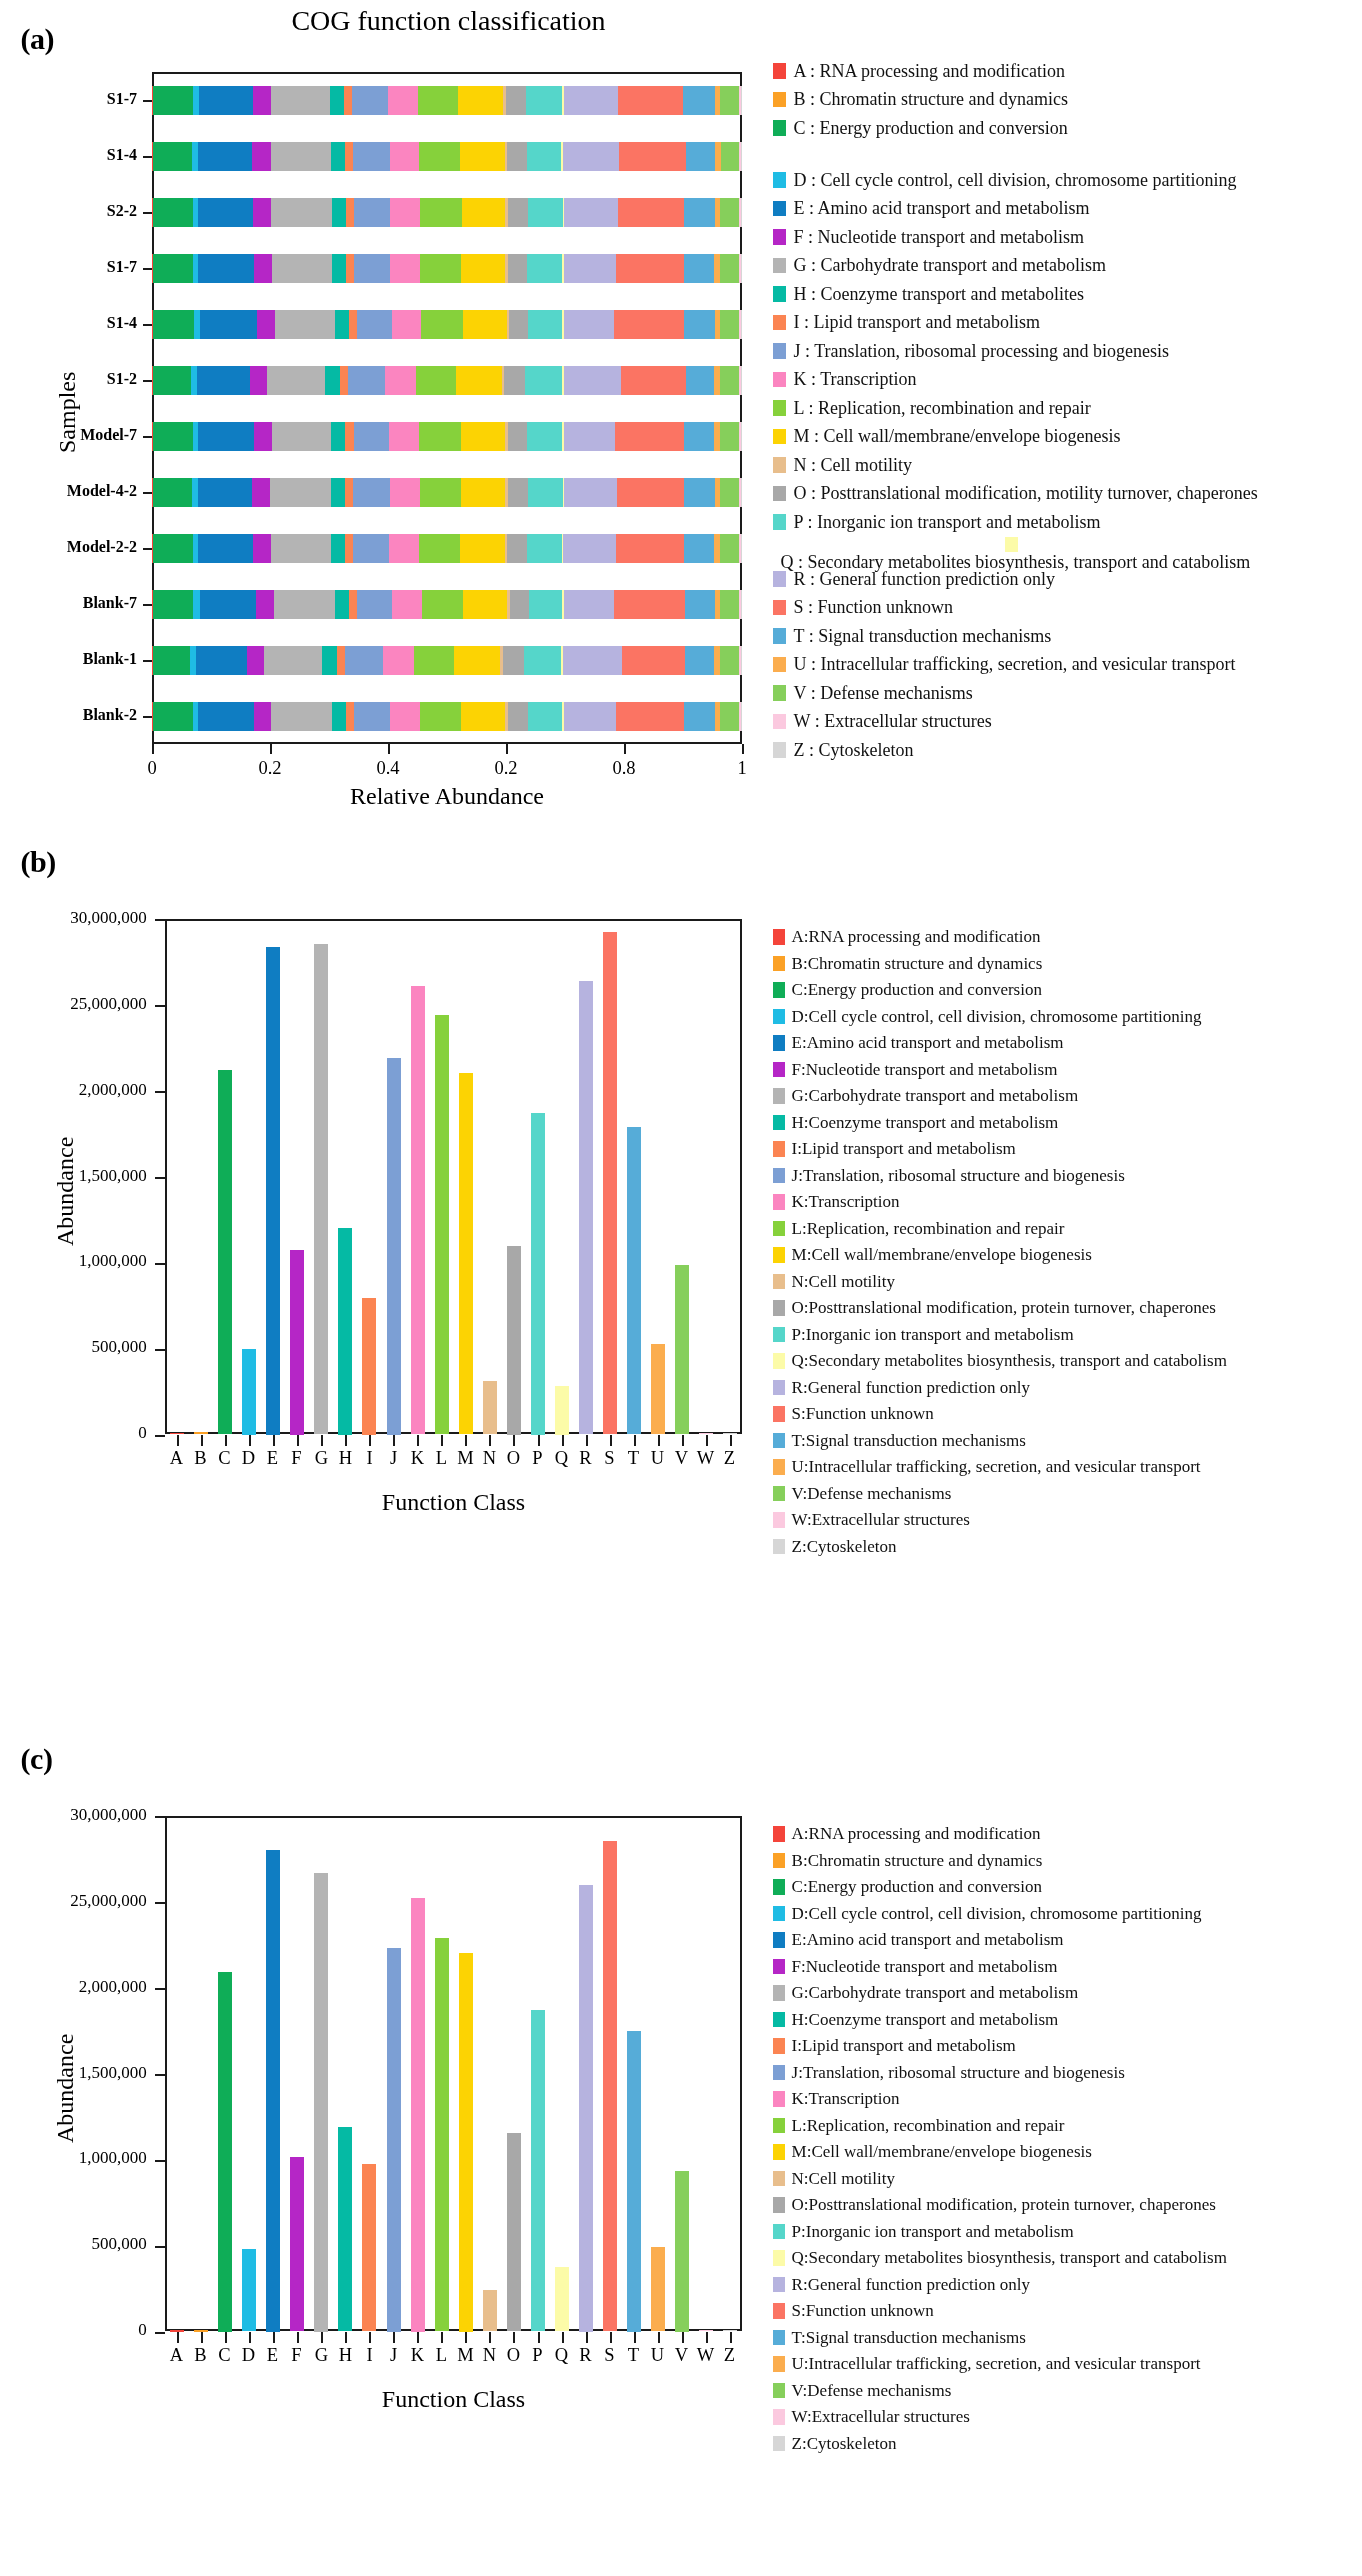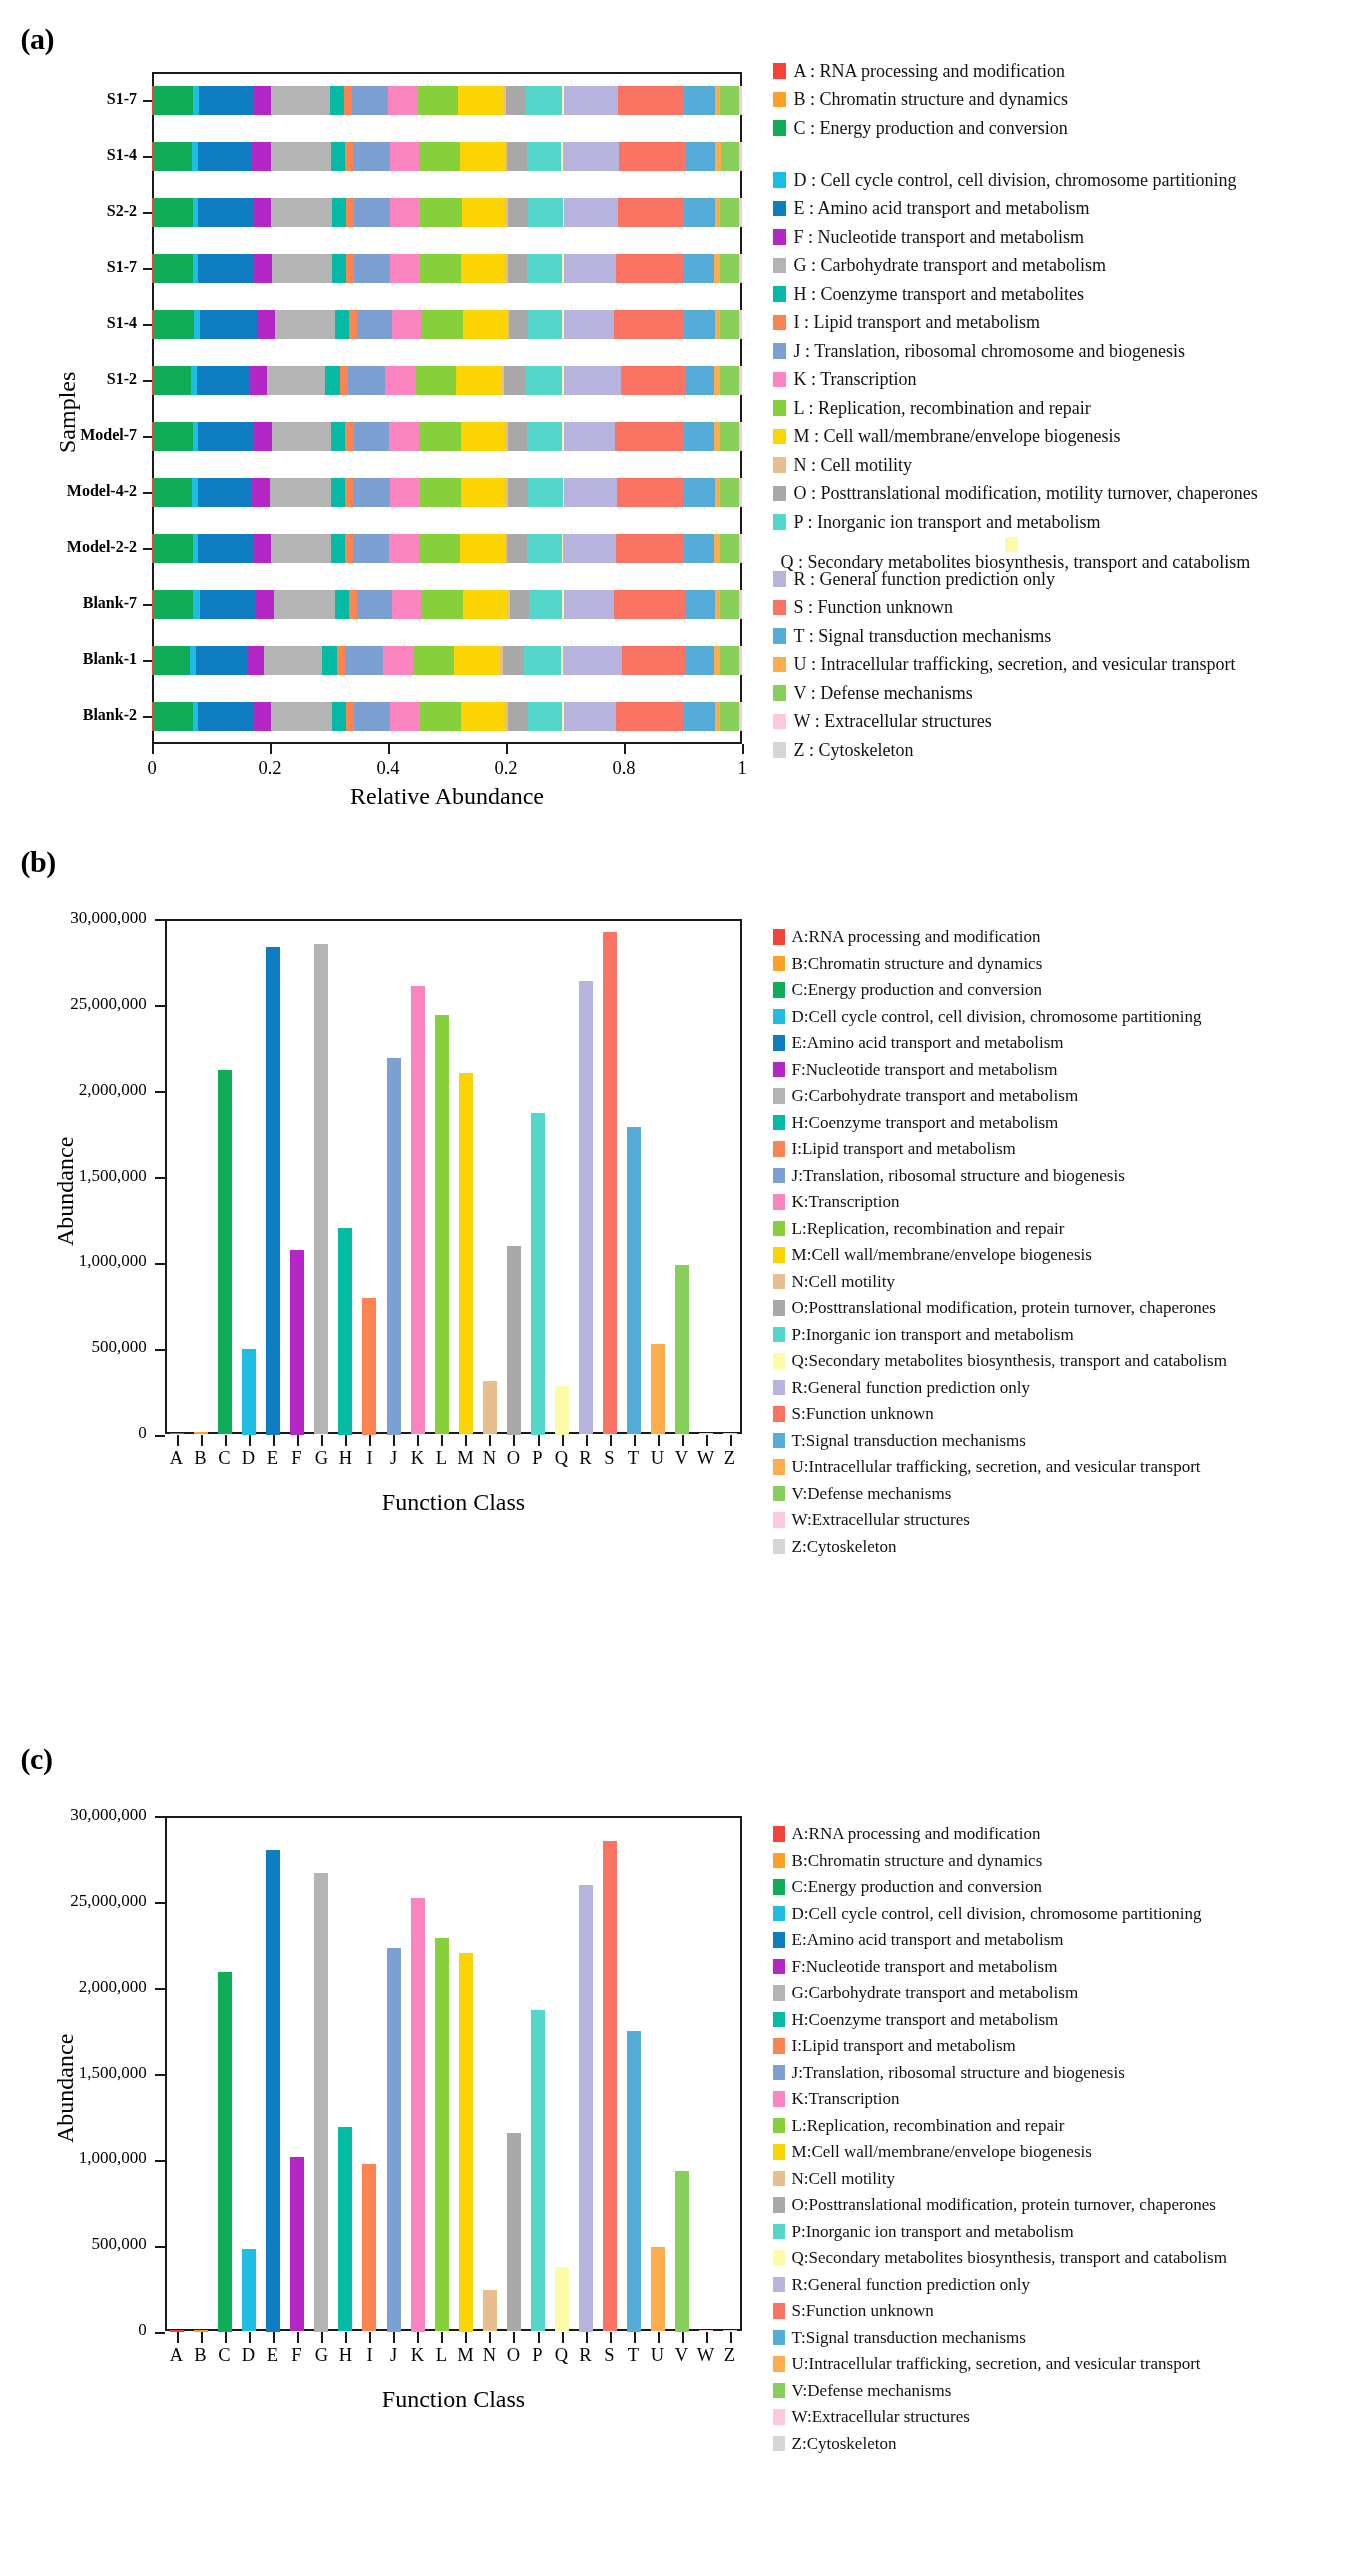--- a/index.html
+++ b/index.html
@@ -36,20 +36,21 @@
   .vplot .xtick{position:absolute;background:#1a1a1a;width:1.5px;height:11.3px;}
   .vplot .xticklab{position:absolute;text-align:center;font-size:18.5px;font-family:"Liberation Serif",serif;}
   .vplot .axis-title-x{position:absolute;text-align:center;font-size:24px;font-family:"Liberation Serif",serif;}
   .vplot .axis-title-y{position:absolute;font-size:24px;font-family:"Liberation Serif",serif;transform-origin:0 0;transform:rotate(-90deg);white-space:nowrap;}
 </style>
 </head>
 <body>
 
 <div class="panel" id="panelA" style="top:0;height:814px;">
   <div class="panel-letter" style="left:20.6px;top:21.6px;">(a)</div>
+  <div class="chart-title" style="left:155px;top:5.2px;width:587px;">COG function classification</div>
 
   <div class="plot-frame" style="left:152px;top:72px;width:590px;height:672px;"></div>
   <div id="panelA-bars">
       <div class="bar-row" style="left: 152px; top: 86px; width: 590px; height: 29px;">
         <div class="seg" style="width: 0.107527%; background: rgb(244, 68, 58);"></div>
         <div class="seg" style="width: 0.107527%; background: rgb(251, 161, 38);"></div>
         <div class="seg" style="width: 6.77419%; background: rgb(15, 173, 87);"></div>
         <div class="seg" style="width: 0.967742%; background: rgb(31, 188, 228);"></div>
         <div class="seg" style="width: 9.24731%; background: rgb(15, 125, 194);"></div>
         <div class="seg" style="width: 2.90323%; background: rgb(181, 38, 198);"></div>
@@ -435,21 +436,21 @@
       <div class="legend-row" style="height: 28px; margin-bottom: 0.5px;">
         <span class="legend-swatch" style="width: 13.4px; height: 15.5px; background: rgb(5, 186, 164); margin-right: 7.2px;"></span>
         <span class="legend-label" style="font-size: 18px;">H : Coenzyme transport and metabolites</span>
       </div>
       <div class="legend-row" style="height: 28px; margin-bottom: 0.5px;">
         <span class="legend-swatch" style="width: 13.4px; height: 15.5px; background: rgb(251, 132, 82); margin-right: 7.2px;"></span>
         <span class="legend-label" style="font-size: 18px;">I : Lipid transport and metabolism</span>
       </div>
       <div class="legend-row" style="height: 28px; margin-bottom: 0.5px;">
         <span class="legend-swatch" style="width: 13.4px; height: 15.5px; background: rgb(124, 159, 212); margin-right: 7.2px;"></span>
-        <span class="legend-label" style="font-size: 18px;">J : Translation, ribosomal chromosome and biogenesis</span>
+        <span class="legend-label" style="font-size: 18px;">J : Translation, ribosomal processing and biogenesis</span>
       </div>
       <div class="legend-row" style="height: 28px; margin-bottom: 0.5px;">
         <span class="legend-swatch" style="width: 13.4px; height: 15.5px; background: rgb(251, 133, 192); margin-right: 7.2px;"></span>
         <span class="legend-label" style="font-size: 18px;">K : Transcription</span>
       </div>
       <div class="legend-row" style="height: 28px; margin-bottom: 0.5px;">
         <span class="legend-swatch" style="width: 13.4px; height: 15.5px; background: rgb(134, 209, 59); margin-right: 7.2px;"></span>
         <span class="legend-label" style="font-size: 18px;">L : Replication, recombination and repair</span>
       </div>
       <div class="legend-row" style="height: 28px; margin-bottom: 0.5px;">

